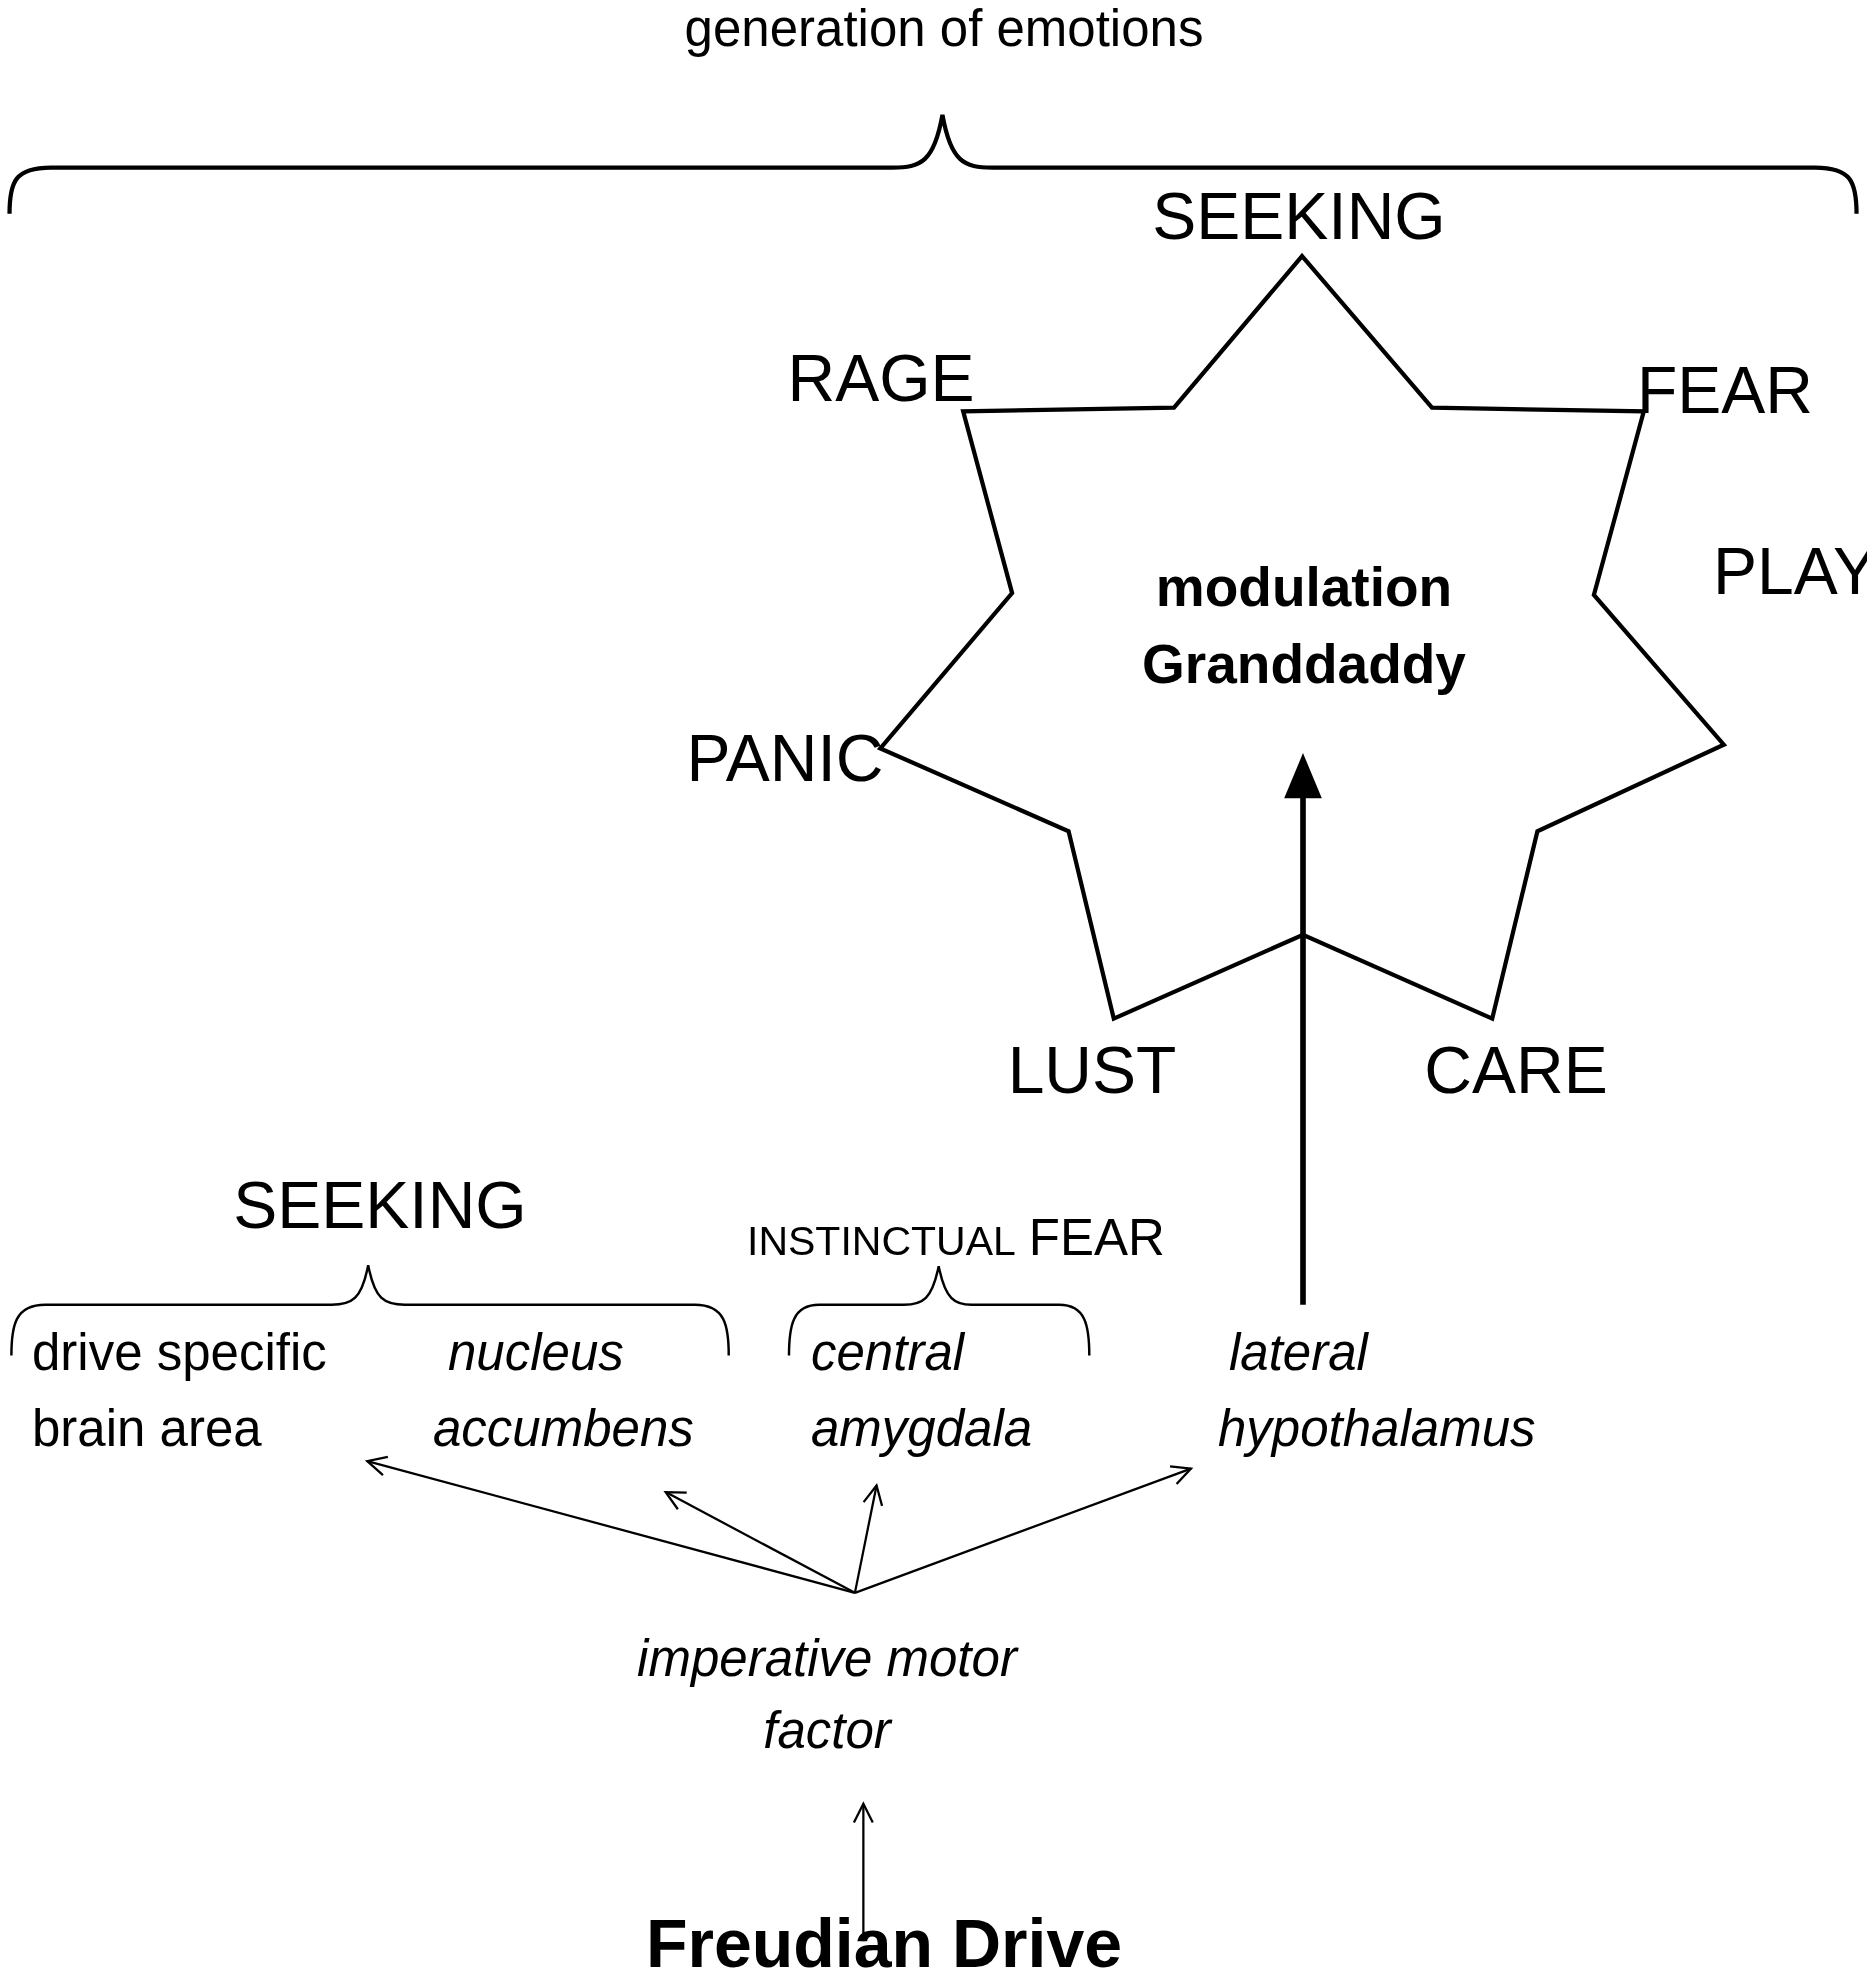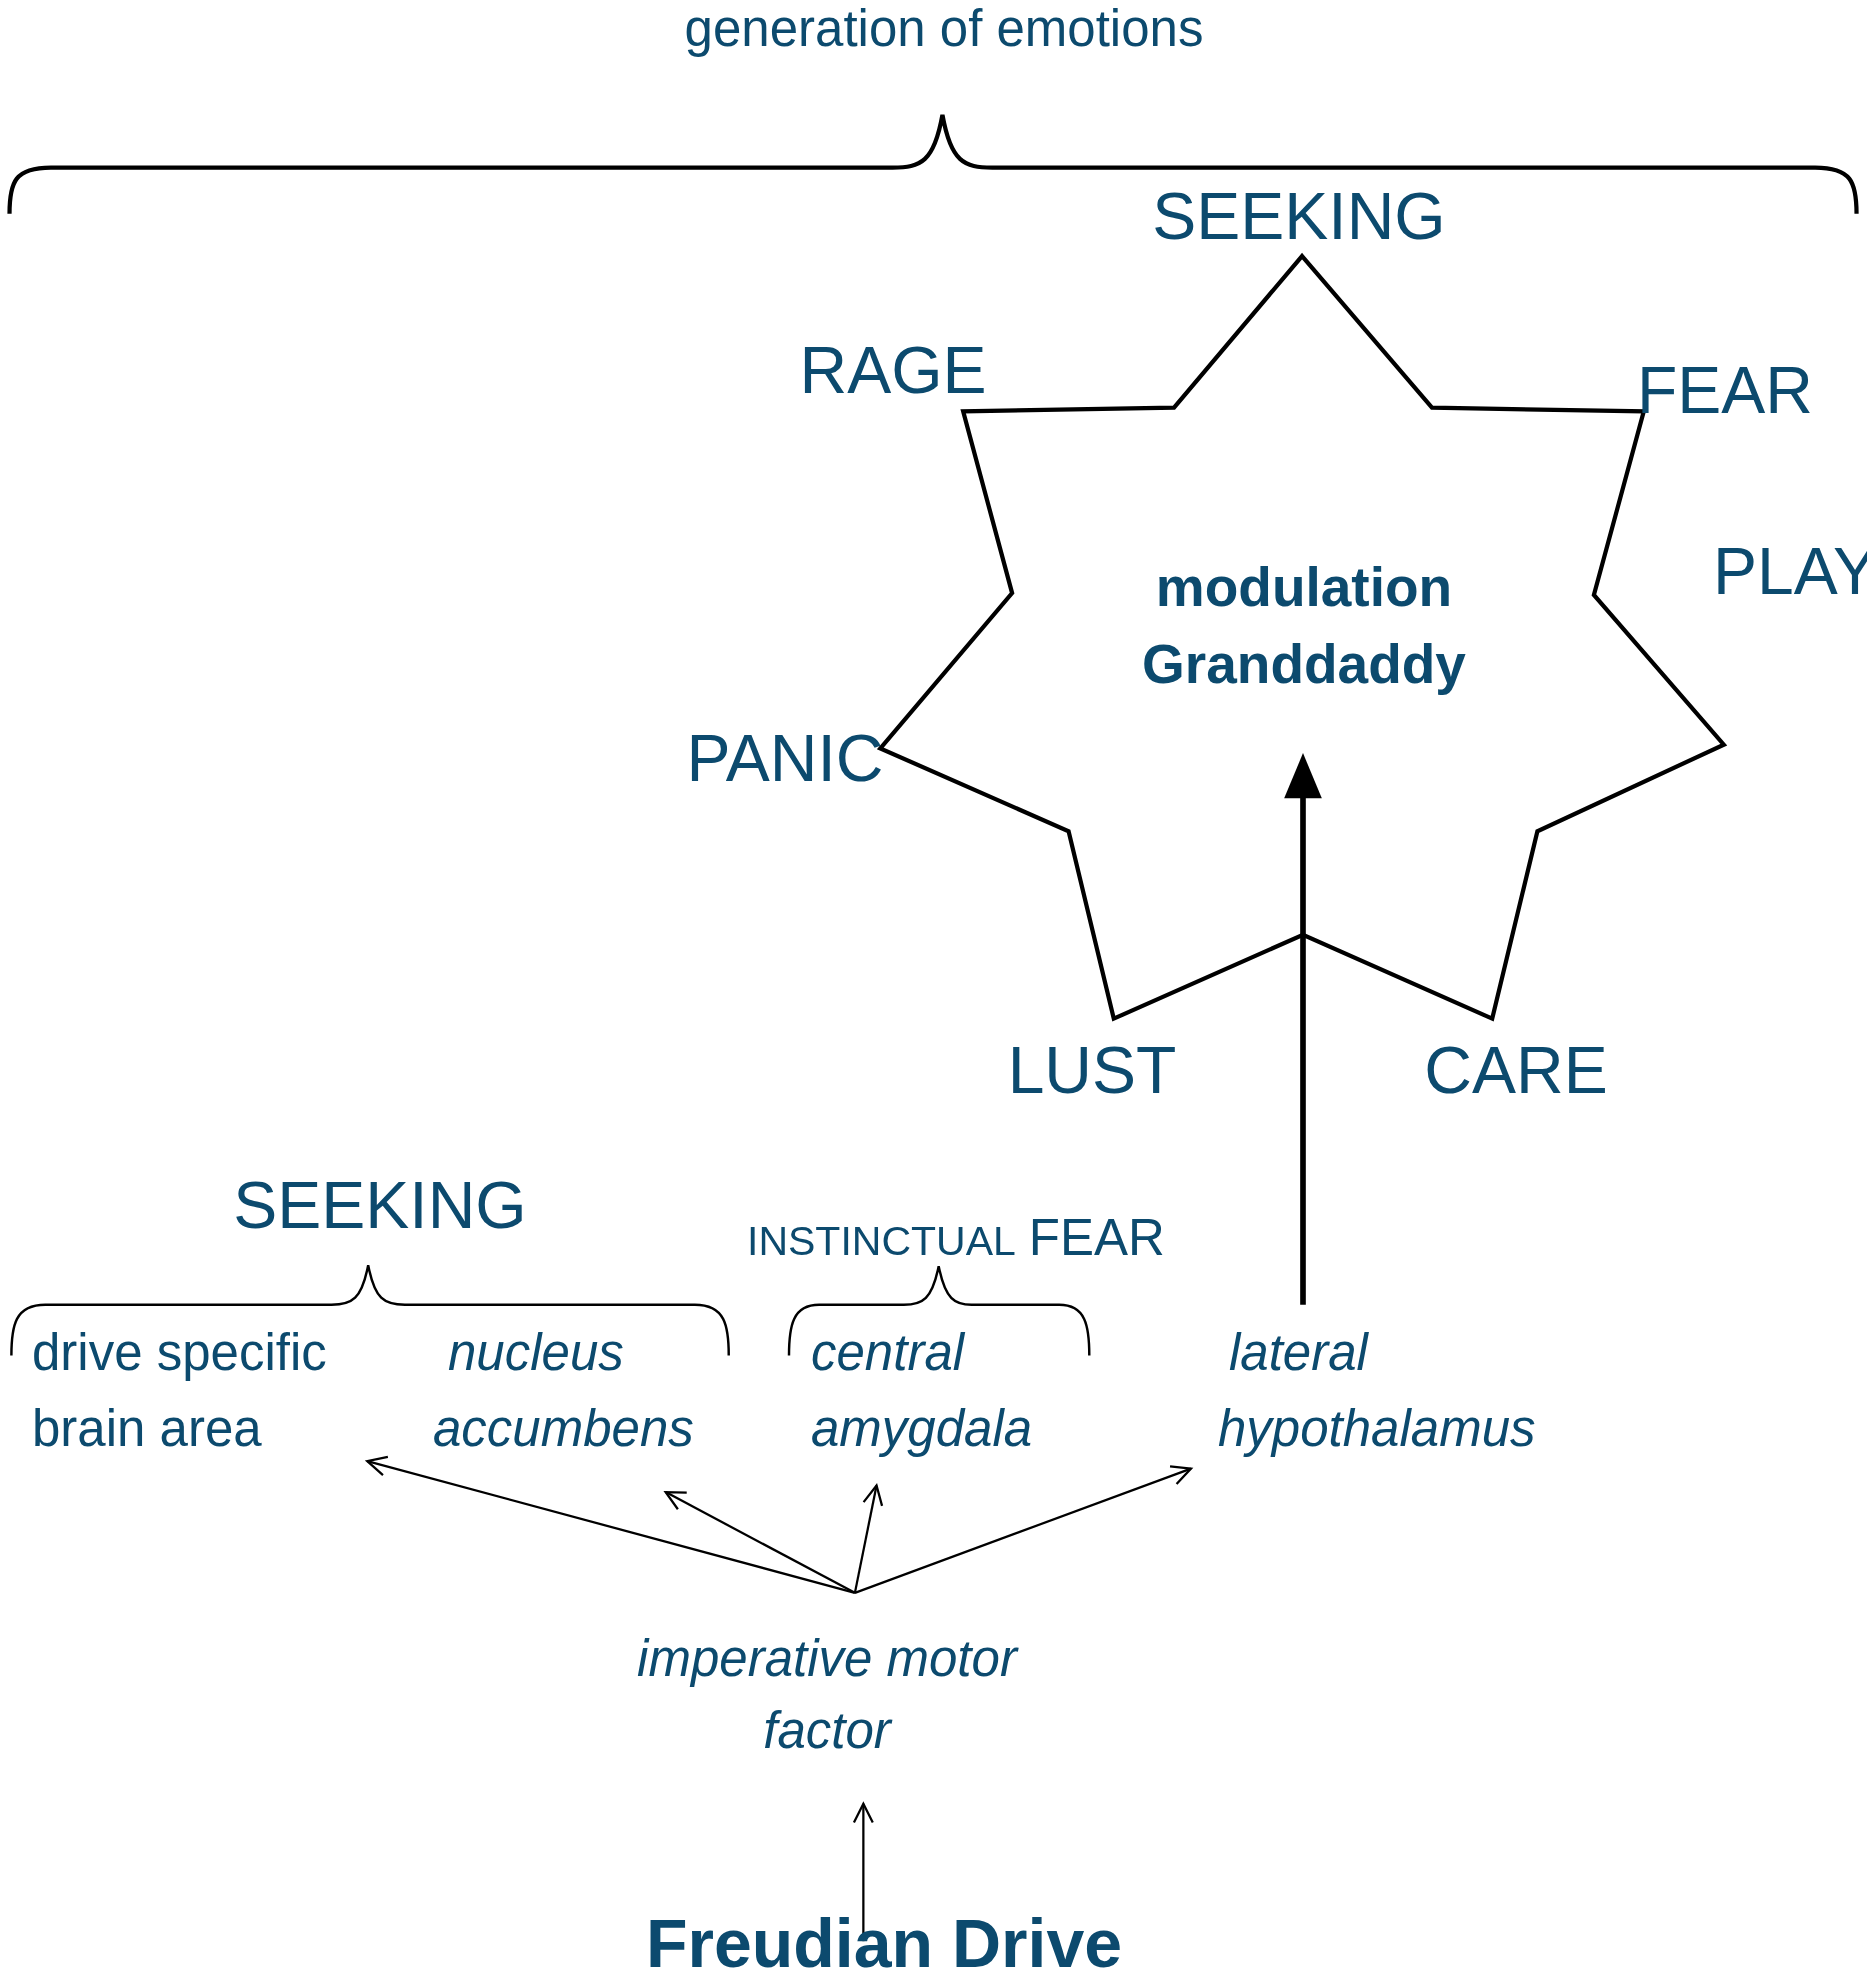--- a/index.html
+++ b/index.html
@@ -18,21 +18,21 @@
   }
   #diagram-shapes {
     position: absolute;
     left: 0; top: 0;
     width: 1867px;
     height: 1976px;
   }
   .lbl {
     position: absolute;
     white-space: nowrap;
-    color: #0c4a6e;
+    color: #000000;
   }
   .center-anchor {
     transform: translate(-50%, -50%);
     text-align: center;
   }
   .emotion {
     font-size: 66px;
     letter-spacing: 0px;
   }
   .title-text {
@@ -102,21 +102,21 @@
     <line x1="908" y1="1692" x2="707" y2="1585" stroke="#000000" stroke-width="2.4" marker-end="url(#barb)"></line>
     <line x1="908" y1="1692" x2="931" y2="1578" stroke="#000000" stroke-width="2.4" marker-end="url(#barb)"></line>
     <line x1="908" y1="1692" x2="1265" y2="1560" stroke="#000000" stroke-width="2.4" marker-end="url(#barb)"></line>
 
     <line x1="917" y1="2062" x2="917" y2="1916" stroke="#000000" stroke-width="2.4" marker-end="url(#barb)"></line>
   </svg>
 
   <div class="lbl center-anchor title-text" style="left:944px; top:28px;">generation of emotions</div>
 
   <div class="lbl center-anchor emotion" style="left:1299px; top:216px;">SEEKING</div>
-  <div class="lbl center-anchor emotion" style="left:881px; top:370px;margin-left:12px;">RAGE</div>
+  <div class="lbl center-anchor emotion" style="left:881px; top:378px;">RAGE</div>
   <div class="lbl center-anchor emotion" style="left:1725px; top:390px;">FEAR</div>
   <div class="lbl center-anchor emotion" style="left:1795px; top:571px;">PLAY</div>
   <div class="lbl center-anchor emotion" style="left:785px; top:758px;">PANIC</div>
   <div class="lbl center-anchor emotion" style="left:1092px; top:1070px;">LUST</div>
   <div class="lbl center-anchor emotion" style="left:1516px; top:1070px;">CARE</div>
 
   <div class="lbl center-anchor core-text" style="left:1304px; top:626px;">
     <div>modulation</div>
     <div>Granddaddy</div>
   </div>

